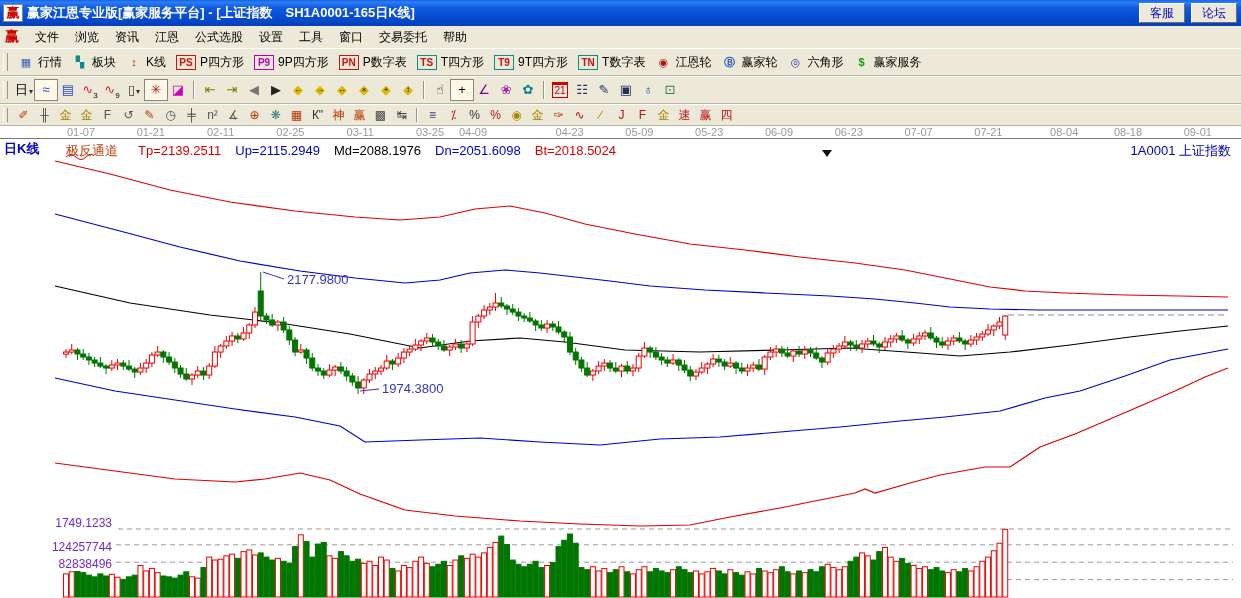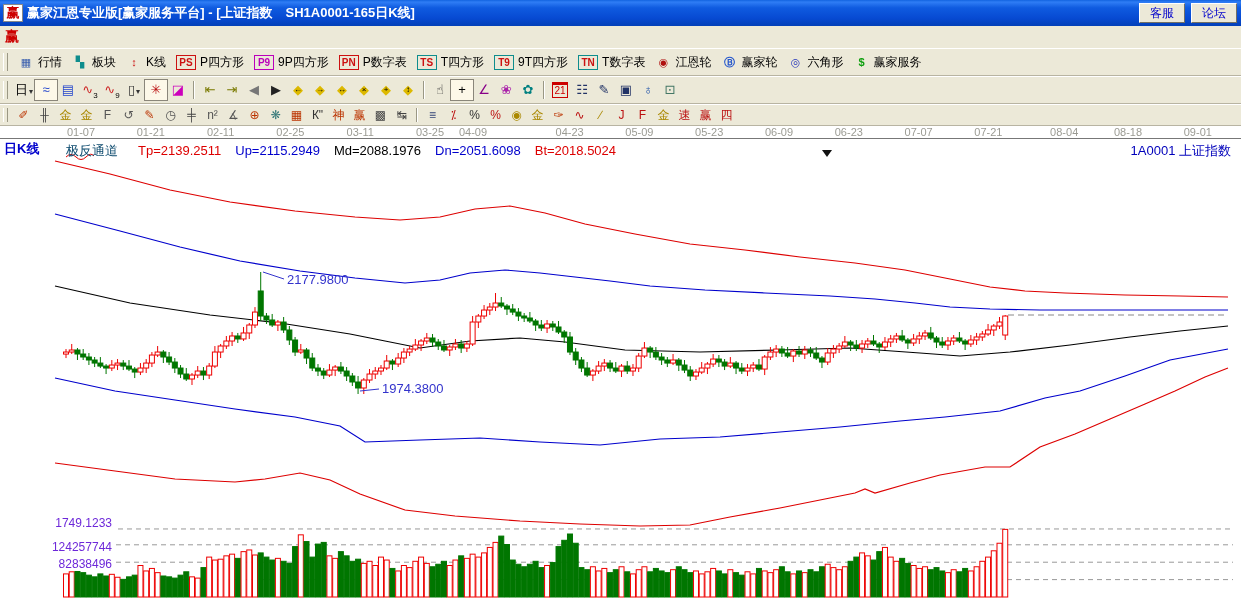--- a/index.html
+++ b/index.html
@@ -35,39 +35,40 @@
   .icon-btn .sub{font-size:8px;vertical-align:sub;}
   .calbox{display:inline-block;border:1px solid #cc0000;font-size:10px;line-height:12px;padding:0 1px;border-top:3px solid #cc0000;}
   
   .datestrip{position:absolute;left:0;top:126px;width:1241px;height:12px;background:#ffffff;border-bottom:1px solid #777;}
   .datestrip span{position:absolute;top:0;transform:translateX(-50%);color:#9b9b93;font-size:11px;white-space:nowrap;}
   
   .chart{position:absolute;left:0;top:139px;width:1241px;height:459px;background:#fff;border-right:1px solid #7f9db9;}
   .chart svg{position:absolute;left:0;top:-1px;}
   .pane-label{position:absolute;left:4px;top:1px;color:#0000cc;font-weight:bold;font-size:13px;}
   .ind-header{position:absolute;left:66px;top:3px;font-size:13px;white-space:nowrap;}
-  .ind-header .ind-name{color:#0c4a6e;margin-right:20px;}
+  .ind-header .ind-name{color:#c2410c;margin-right:20px;}
   .ind-header .ind-val{margin-right:14px;}
   .sym-label{position:absolute;right:10px;top:3px;color:#0000bb;font-size:13px;font-weight:normal;}
   .scale-label{position:absolute;width:82px;left:30px;text-align:right;color:#6d28d9;font-size:12px;background:#fff;}
   .sl0{top:377px;} .sl1{top:401px;} .sl2{top:418px;} .sl3{top:435px;margin-top:46px;}
 </style>
 </head>
 <body>
 
 <div class="titlebar">
   <span class="applogo">赢</span>
   <span>赢家江恩专业版[赢家服务平台] - [上证指数　SH1A0001-165日K线]</span>
   <span class="spacer"></span>
   <button class="tb-btn">客服</button>
   <button class="tb-btn" style="margin-right:4px;">论坛</button>
 </div>
 
 <div class="menubar">
   <span class="applogo2">赢</span>
+  <span id="menu-items"><span class="menu-item">文件</span><span class="menu-item">浏览</span><span class="menu-item">资讯</span><span class="menu-item">江恩</span><span class="menu-item">公式选股</span><span class="menu-item">设置</span><span class="menu-item">工具</span><span class="menu-item">窗口</span><span class="menu-item">交易委托</span><span class="menu-item">帮助</span></span>
 </div>
 
 <div class="toolbar tb2" id="toolbar-main">
     <div class="grip"></div>
     <div class="big-btn">
       <span class="bicon" style="color: rgb(58, 95, 174);">▦</span>
       <span>行情</span>
     </div>
     <div class="big-btn">
       <span class="bicon" style="color: rgb(14, 141, 141);">▚</span>

